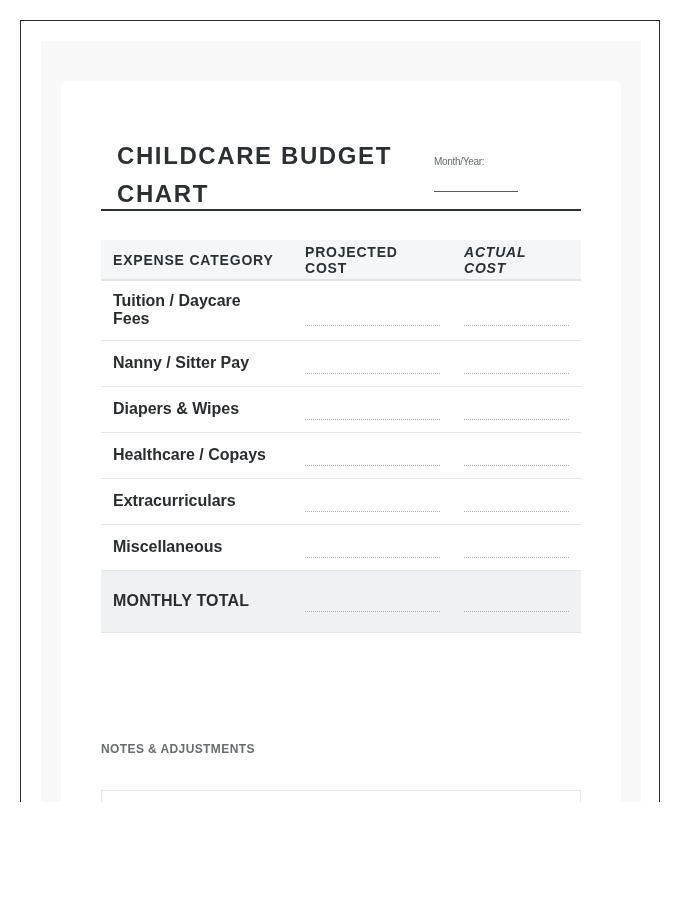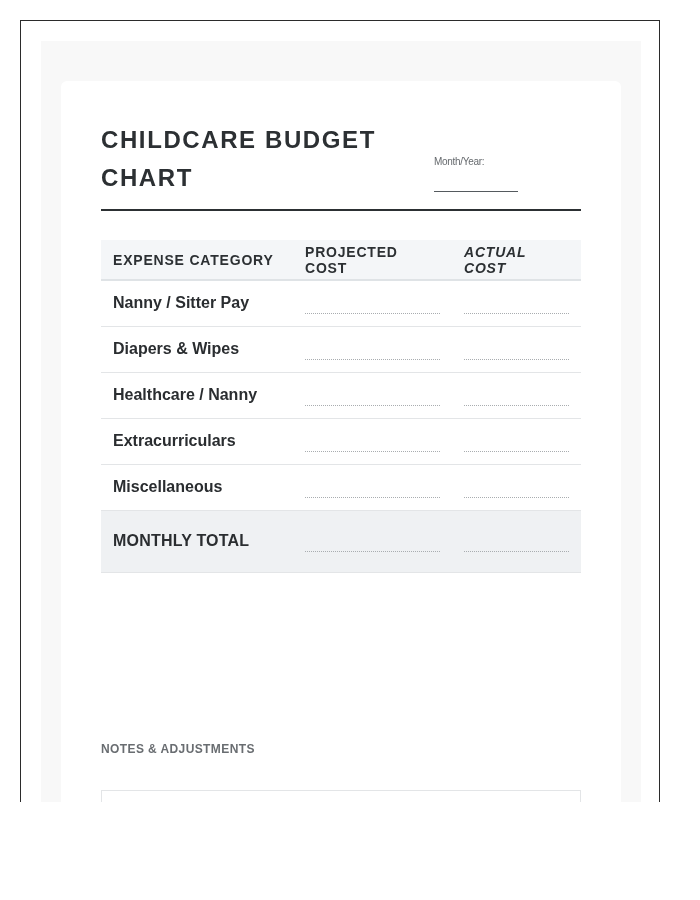--- a/index.html
+++ b/index.html
@@ -11,21 +11,21 @@
   .backdrop {
     position: absolute; left: 20px; top: 20px; width: 600px; height: 780px; background: #f8f8f8;
   }
   .card {
     position: absolute; left: 20px; top: 40px; width: 560px; height: 760px; background: #ffffff; border-radius: 6px;
   }
   .header {
     position: absolute; left: 40px; top: 40px; width: 480px; height: 88px; border-bottom: 2px solid #2c3033;
   }
   .title {
-    position: absolute; left: 0; top: 0; width: 300px; margin: 0;
+    position: absolute; left: 0; top: 0; width: 300px; margin: 16px;
     font-size: 24px; font-weight: bold; letter-spacing: 1.6px; line-height: 38px; color: #2c3033;
   }
   .month-label {
     position: absolute; left: 333px; top: 35px; font-size: 10px; color: #666a6e; letter-spacing: -0.3px;
   }
   .month-line {
     position: absolute; left: 333px; top: 70px; width: 84px; height: 0; border-bottom: 1px solid #555a5e;
   }
   table.budget {
     position: absolute; left: 40px; top: 159px; width: 480px; border-collapse: collapse;
@@ -70,40 +70,49 @@
 
       <table class="budget">
         <thead>
           <tr>
             <th class="col-cat">EXPENSE CATEGORY</th>
             <th class="col-proj">PROJECTED COST</th>
             <th class="col-act">ACTUAL COST</th>
           </tr>
         </thead>
         <tbody>
+          <tr class="first">
+            <td>Tuition / Daycare Fees</td>
+            <td>
+                <span class="fill-line"></span>
+              </td>
+            <td>
+                <span class="fill-line"></span>
+              </td>
+          </tr>
           <tr>
             <td>Nanny / Sitter Pay</td>
             <td>
                 <span class="fill-line"></span>
               </td>
             <td>
                 <span class="fill-line"></span>
               </td>
           </tr>
           <tr>
             <td>Diapers &amp; Wipes</td>
             <td>
                 <span class="fill-line"></span>
               </td>
             <td>
                 <span class="fill-line"></span>
               </td>
           </tr>
           <tr>
-            <td>Healthcare / Nanny</td>
+            <td>Healthcare / Copays</td>
             <td>
                 <span class="fill-line"></span>
               </td>
             <td>
                 <span class="fill-line"></span>
               </td>
           </tr>
           <tr>
             <td>Extracurriculars</td>
             <td>

